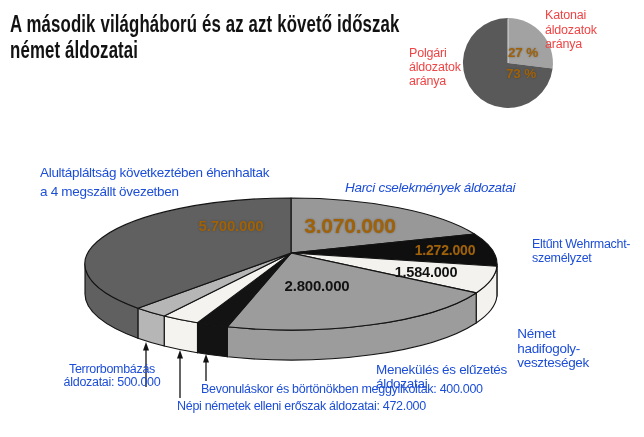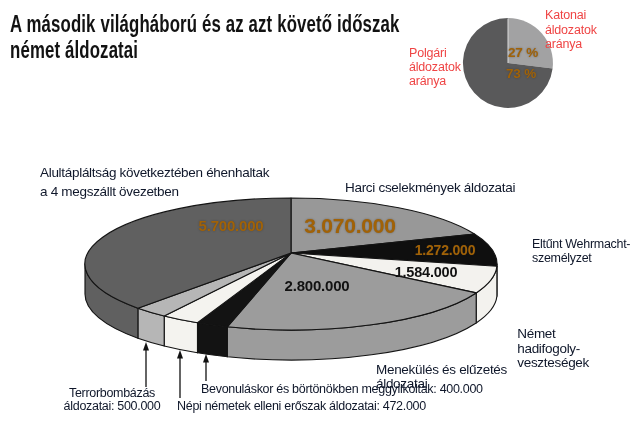--- a/index.html
+++ b/index.html
@@ -11,21 +11,21 @@
   }
   #scene{position:absolute;left:0;top:0;z-index:1;}
   .txt{position:absolute;z-index:2;white-space:pre-line;}
   .title-block{
     left:10px;top:11px;
     font-size:23px;font-weight:bold;line-height:26px;
     transform:scaleX(0.73);transform-origin:left top;
     letter-spacing:0.2px;color:#121212;white-space:nowrap;
   }
   .callout{
-    font-size:12.5px;line-height:13.5px;letter-spacing:-0.3px;color:#0f172a;
+    font-size:12.5px;line-height:13.5px;letter-spacing:-0.3px;color:#1d4ed8;
   }
   .mini-label{
     font-size:12.5px;line-height:14.5px;letter-spacing:-0.2px;color:#ef4444;
   }
   .val{
     font-weight:bold;white-space:nowrap;
     transform:translate(-50%,-50%);letter-spacing:-0.2px;
   }
   .val.light{color:#a16207;text-shadow:0 0 2px rgba(40,40,40,0.45);}
   .val.dark{color:#121212;}
@@ -101,22 +101,22 @@
 <div class="txt val light" style="left:487px;top:73px;font-size:13.5px;margin-left:34px;">73 %</div>
 
 <div class="txt val light" style="left:231px;top:225px;font-size:15px;">5.700.000</div>
 <div class="txt val light" style="left:350px;top:226px;font-size:21px;">3.070.000</div>
 <div class="txt val light" style="left:445px;top:250px;font-size:14px;">1.272.000</div>
 <div class="txt val dark" style="left:426px;top:272px;font-size:14.5px;">1.584.000</div>
 <div class="txt val dark" style="left:317px;top:285px;font-size:15px;">2.800.000</div>
 
 <div class="txt callout lh18" style="left:40px;top:164px;font-size:13.5px;">Alultápláltság következtében éhenhaltak
 a 4 megszállt övezetben</div>
-<div class="txt callout" style="left:345px;top:181px;font-size:13.5px;">Harci cselekmények áldozatai</div>
+<div class="txt callout" style="left:345px;top:181px;font-size:13.5px;font-style:italic;">Harci cselekmények áldozatai</div>
 <div class="txt callout lh14" style="left:492px;top:237px;margin-left:40px;">Eltűnt Wehrmacht-
 személyzet</div>
 <div class="txt callout lh145 alignR" style="left:589px;top:327px;font-size:13.5px;">Német hadifogoly-
 veszteségek</div>
 <div class="txt callout alignR" style="left:510px;top:363px;font-size:13.5px;">Menekülés és elűzetés áldozatai</div>
-<div class="txt callout lh13 alignC" style="left:112px;top:387px;">Terrorbombázás
+<div class="txt callout lh13 alignC" style="left:112px;top:363px;">Terrorbombázás
 áldozatai: 500.000</div>
 <div class="txt callout" style="left:201px;top:383px;">Bevonuláskor és börtönökben meggyilkoltak: 400.000</div>
 <div class="txt callout" style="left:177px;top:400px;">Népi németek elleni erőszak áldozatai: 472.000</div>
 
 </body></html>

